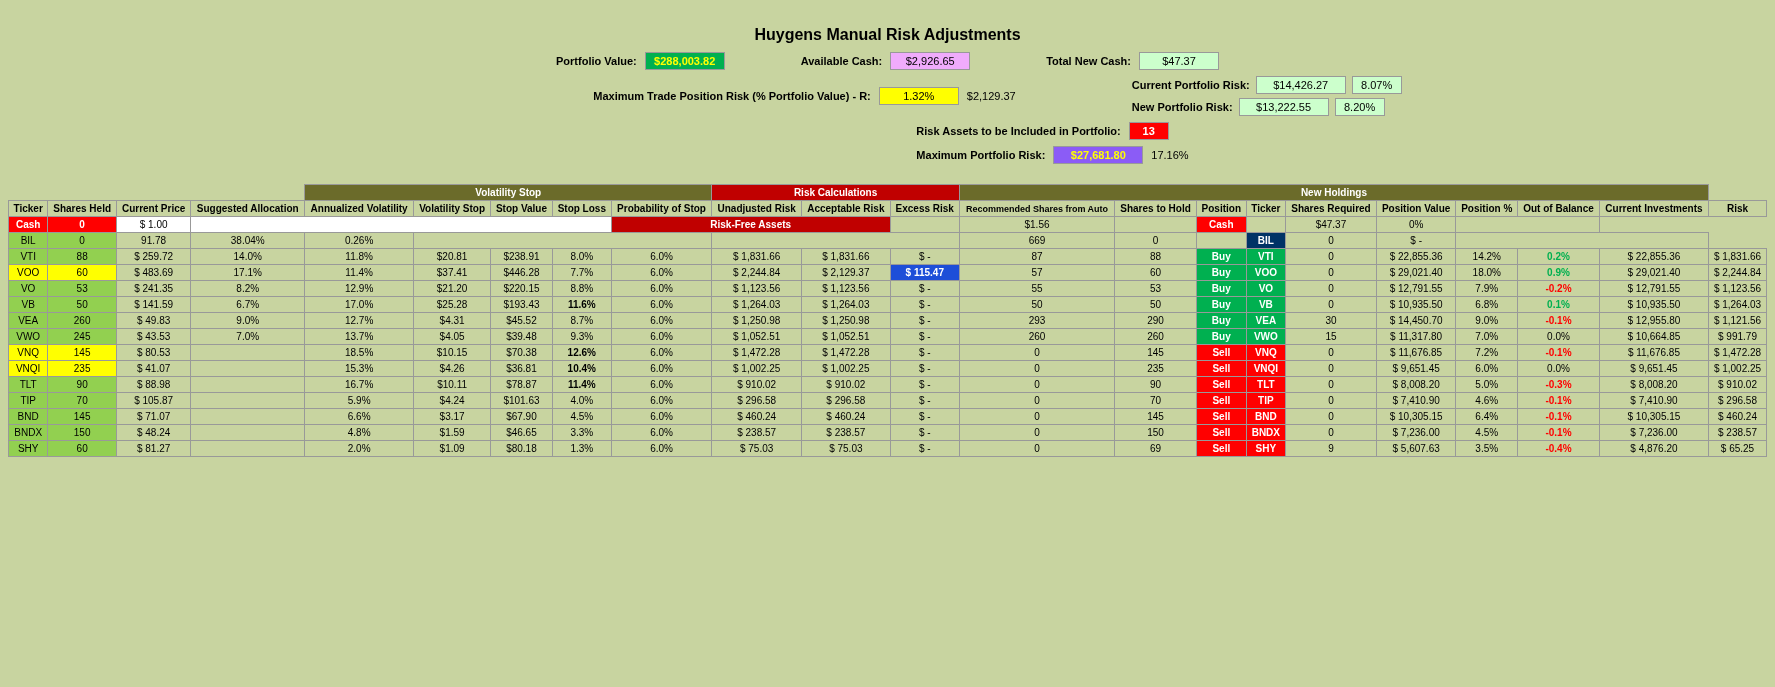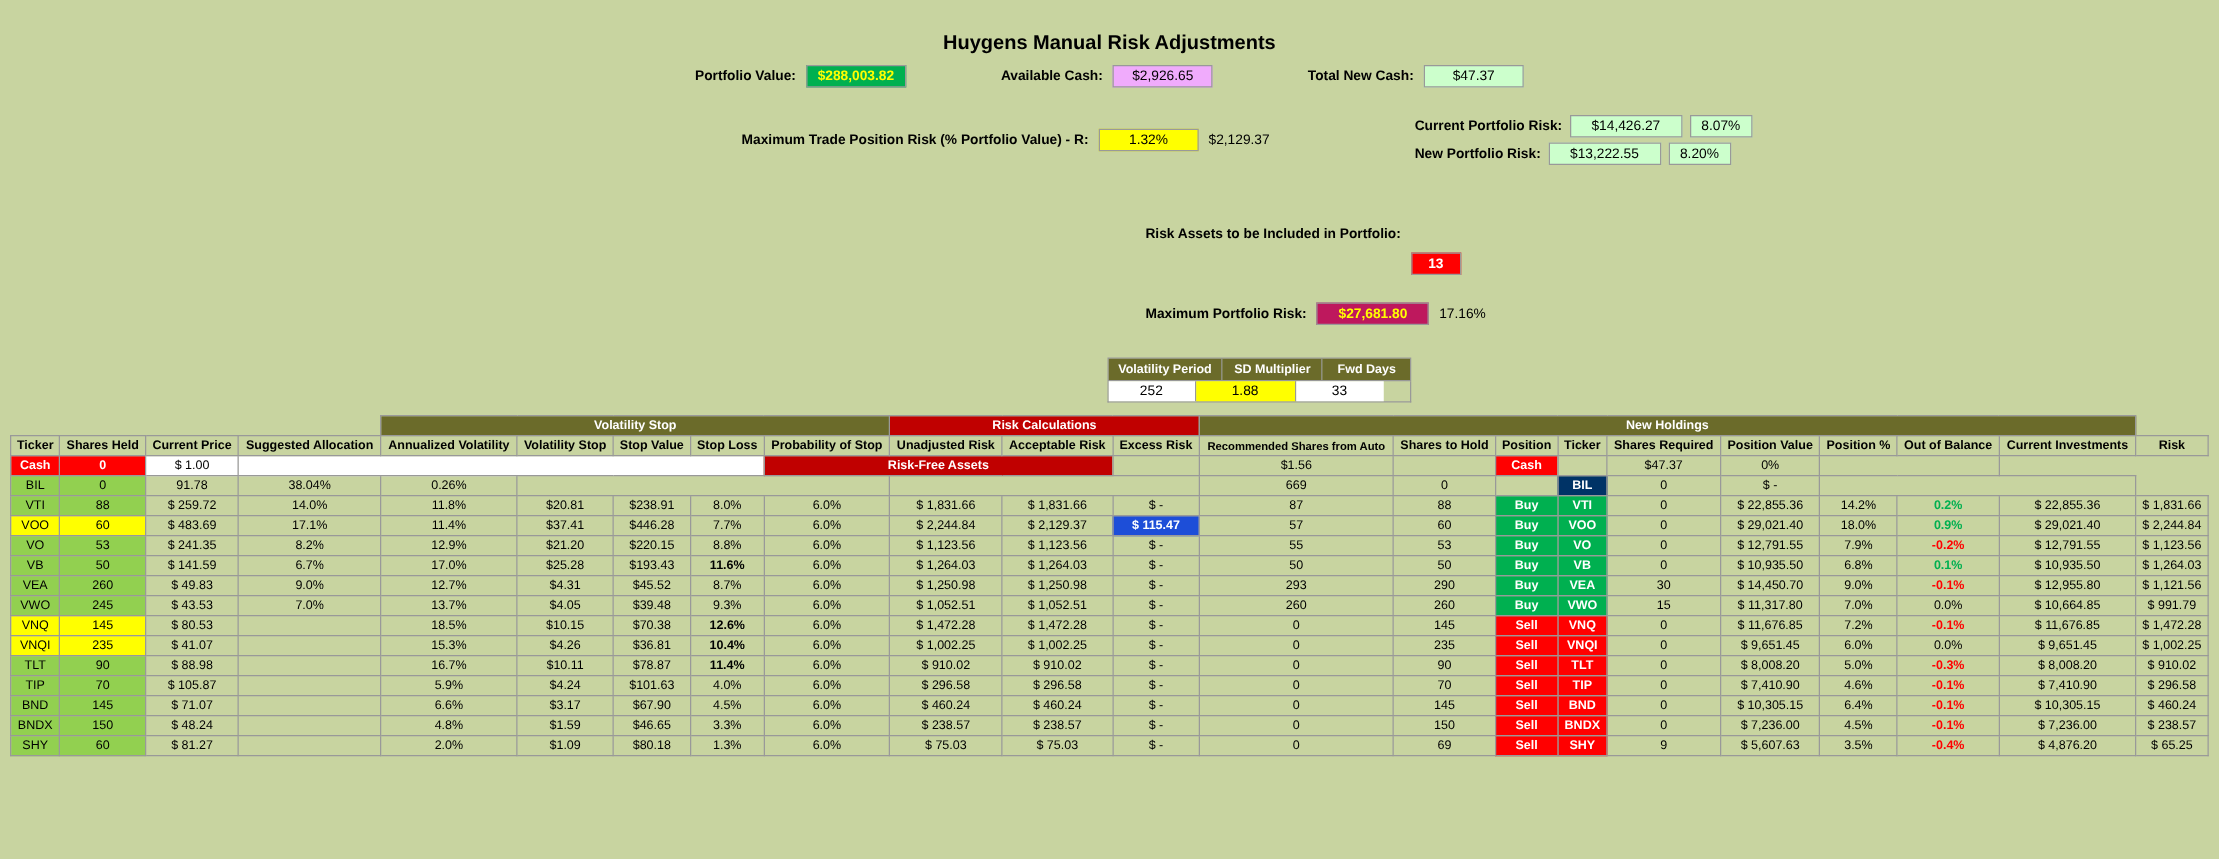--- a/index.html
+++ b/index.html
@@ -15,42 +15,42 @@
     .page-title {
       text-align: center;
       font-size: 16px;
       font-weight: bold;
       padding: 26px 0 8px;
     }
     .top-section {
       display: flex;
       flex-direction: column;
       align-items: center;
-      gap: 22px;
+      gap: 6px;
       padding-bottom: 6px;
     }
     .row-line {
       display: flex;
       align-items: center;
       gap: 8px;
       flex-wrap: wrap;
       justify-content: center;
     }
     .label-bold { font-weight: bold; }
     .value-box {
       border: 1px solid #999;
       padding: 2px 6px;
       background: #f0abfc;
       min-width: 80px;
       text-align: center;
     }
     .value-box.yellow { background: #ffff00; }
     .value-box.green { background: #00b050; color: #ffff00; font-weight: bold; }
     .value-box.light-green { background: #ccffcc; }
-    .value-box.red { background: #be185d; color: #ffff00; font-weight: bold; }
+    .value-box.red { background: #8b5cf6; color: #ffff00; font-weight: bold; }
     .params-cell {
       border-right: 1px solid #999;
       padding: 3px 8px;
       text-align: center;
       background: #6b6b2a;
       color: #fff;
       font-weight: bold;
       font-size: 10px;
     }
     .params-cell:last-child { border-right: none; }
@@ -183,43 +183,31 @@
       <div class="risk-row">
         <span class="label-bold">New Portfolio Risk:</span>
         <span class="value-box light-green" style="min-width:90px">$13,222.55</span>
         <span class="value-box light-green" style="min-width:50px">8.20%</span>
       </div>
     </div>
   </div>
 
   <div class="row-line" style="justify-content:flex-start; padding-left:310px; gap:8px;">
     <span class="label-bold">Risk Assets to be Included in Portfolio:</span>
-    <span class="value-box" style="background:#ff0000;color:#fff;font-weight:bold;min-width:40px;margin-top:48px;">13</span>
+    <span class="value-box" style="background:#ff0000;color:#fff;font-weight:bold;min-width:40px;">13</span>
   </div>
 
   <div class="row-line" style="justify-content:flex-start; padding-left:330px; gap:8px;">
     <span class="label-bold">Maximum Portfolio Risk:</span>
     <span class="value-box red" style="min-width:90px;">$27,681.80</span>
     <span>17.16%</span>
   </div>
 
   <div class="row-line" style="justify-content:flex-start; padding-left:240px; gap:40px; margin-top:4px;">
 
-    <div>
-      <div style="display:flex; border:1px solid #999;">
-        <div class="params-cell" style="min-width:70px;">Volatility Period</div>
-        <div class="params-cell" style="min-width:80px;">SD Multiplier</div>
-        <div class="params-cell" style="min-width:70px;border-right:none;">Fwd Days</div>
-      </div>
-      <div style="display:flex; border:1px solid #999; border-top:none;">
-        <div class="params-value" style="min-width:70px;">252</div>
-        <div class="params-value yellow" style="min-width:80px;">1.88</div>
-        <div class="params-value" style="min-width:70px;border-right:none;">33</div>
-      </div>
-    </div>
 
   </div>
 </div>
 
 <div class="main-table-wrapper">
   <table class="main-table">
     <thead>
 
       <tr>
         <td colspan="4" style="background:#c8d4a0; border:none;"></td>

